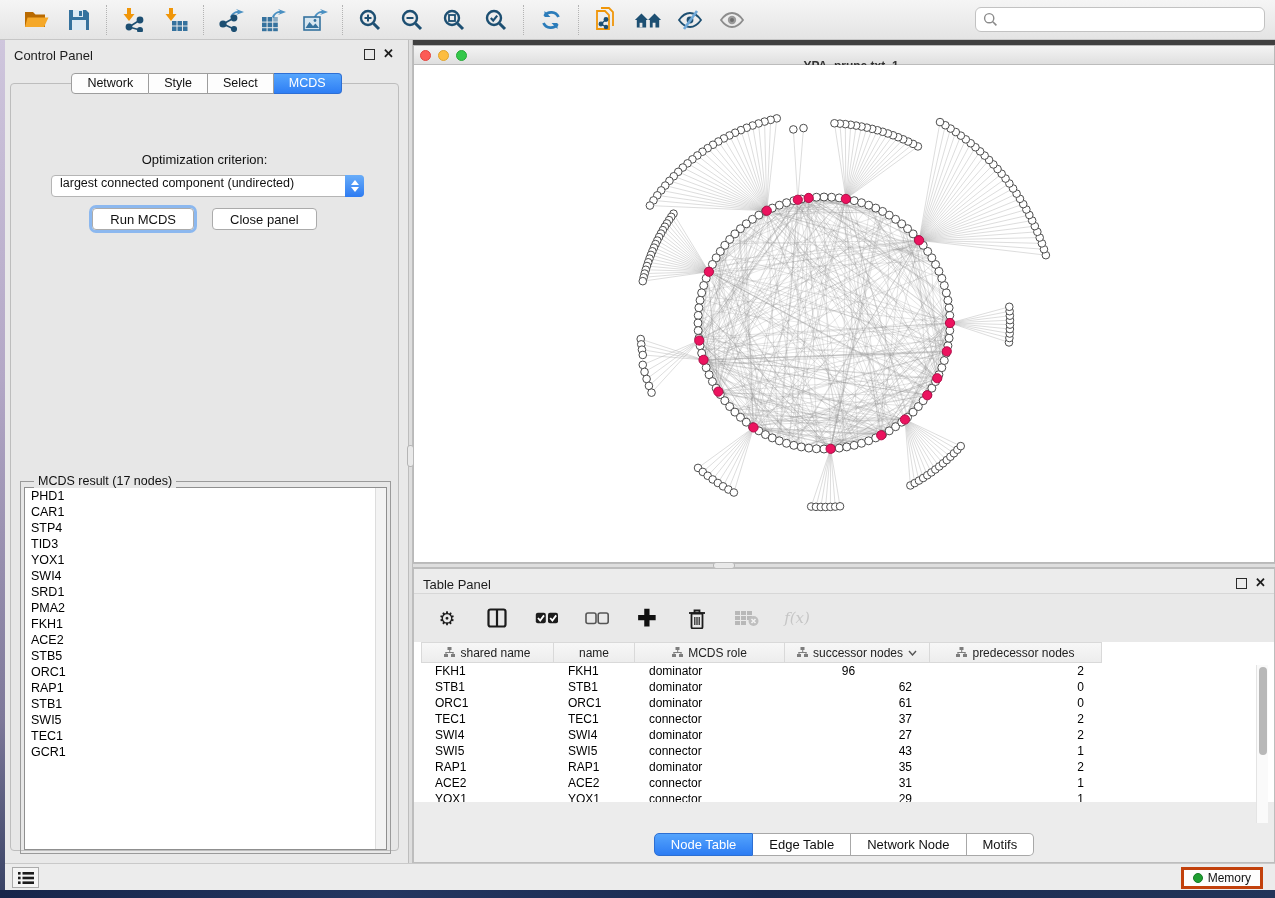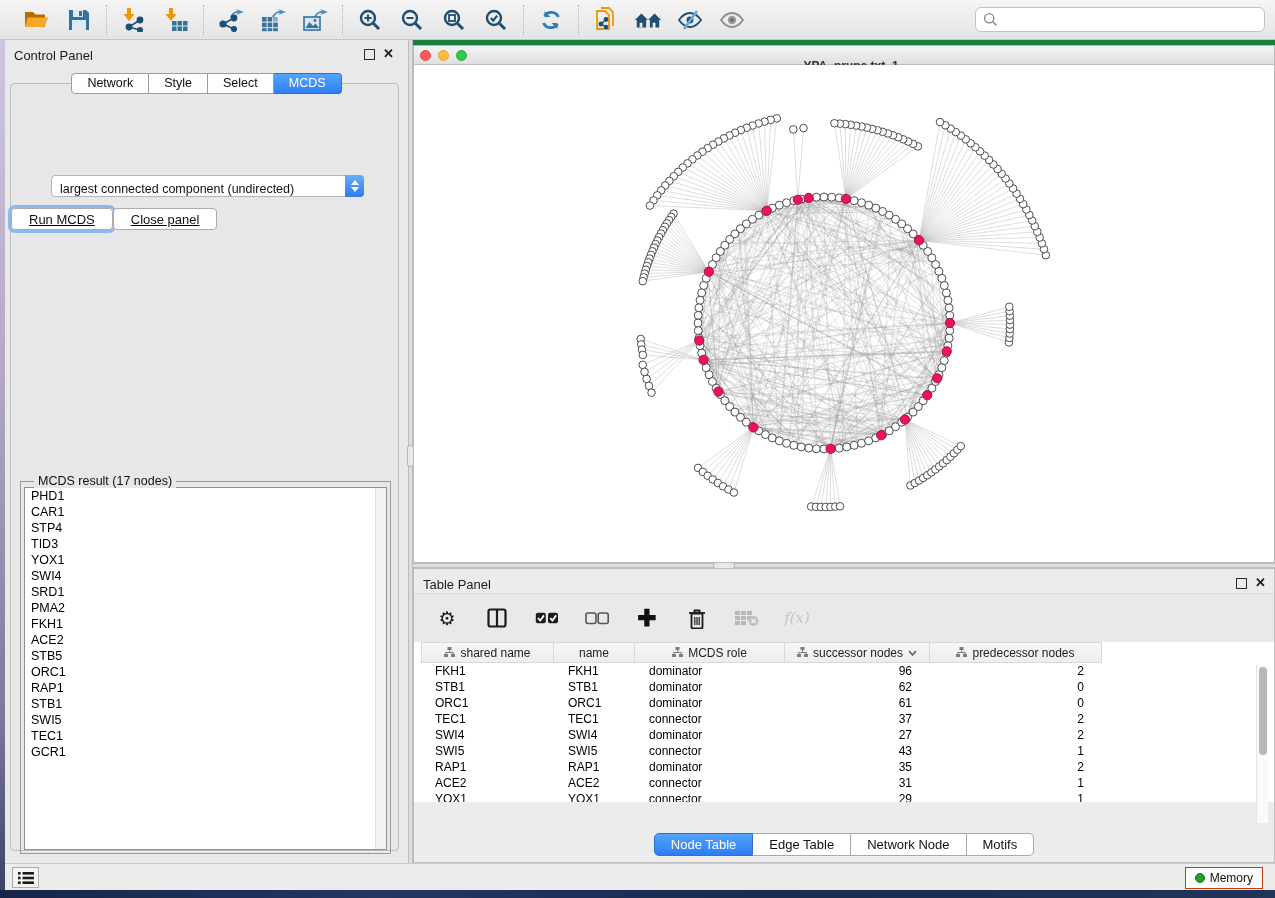--- a/index.html
+++ b/index.html
@@ -1,18 +1,18 @@
 <!DOCTYPE html>
 <html><head>
 <meta charset="utf-8">
 <style>
   * { margin:0; padding:0; box-sizing:border-box; }
   html,body { background:#222; }
   body { font-family:"Liberation Sans", sans-serif; }
-  .screen { position:relative; width:1275px; height:898px; background:#15803d; overflow:hidden; }
+  .screen { position:relative; width:1275px; height:898px; background:#404040; overflow:hidden; }
 
   
   .toolbar { position:absolute; left:0; top:0; width:1275px; height:40px;
     background:linear-gradient(#f5f5f5,#e4e4e4); border-bottom:1px solid #c6c6c6;
     display:flex; align-items:center; padding:0 10px; }
   .tb-group { display:flex; align-items:center; gap:14px; padding:0 13px; }
   .tb-sep { width:1px; height:30px; border-left:1px dotted #b3b3b3; }
   .tb-btn { width:28px; height:28px; display:flex; align-items:center; justify-content:center; cursor:default; }
   .tb-btn svg { display:block; }
   .search-box { margin-left:auto; width:290px; height:25px; background:#fff; border:1px solid #c2c2c2;
@@ -37,26 +37,26 @@
   .cp-tab { height:21px; line-height:19px; padding:0 15px; font-size:12.5px; color:#111;
     background:#fdfdfd; border:1px solid #9d9d9d; border-left:none; cursor:default; }
   .cp-tab:first-child { border-left:1px solid #9d9d9d; border-radius:4px 0 0 4px; }
   .cp-tab:last-child { border-radius:0 4px 4px 0; }
   .cp-tab.active { background:linear-gradient(#55a5fd,#2e7ef4); border-color:#2e6fd4; color:#fff; }
 
   .cp-body { position:absolute; left:5px; top:43px; width:389px; height:768px;
     background:#e7e7e7; border:1px solid #bdbdbd; border-radius:4px; }
   .opt-label { position:absolute; left:0; width:100%; top:68px; text-align:center; font-size:13px; color:#111; }
   .dropdown { position:absolute; left:40px; top:91px; width:313px; height:22px; background:#fff;
-    border:1px solid #b5b5b5; border-radius:4px; display:flex; align-items:flex-end; cursor:default; }
+    border:1px solid #b5b5b5; border-radius:4px; display:flex; align-items:flex-start; cursor:default; }
   .dd-text { flex:1; font-size:12.5px; color:#111; padding-left:8px; white-space:nowrap; overflow:hidden; }
   .dd-stepper { width:19px; height:22px; margin:-1px -1px -1px 0; border-radius:0 4px 4px 0;
     background:linear-gradient(#69adf9,#2d7bf2); display:flex; flex-direction:column; align-items:center; justify-content:center; gap:2px; }
   .dd-stepper svg { display:block; }
-  .btn-row { position:absolute; left:0; top:124px; width:100%; display:flex; gap:0;text-decoration:underline; }
+  .btn-row { position:absolute; left:0; top:124px; width:100%; display:flex; justify-content:center; gap:18px; }
   .cp-btn { height:22px; padding:0 17px; font-size:13px; color:#111; background:#fff;
     border:1px solid #ababab; border-radius:4px; font-family:"Liberation Sans",sans-serif; }
   .cp-btn.focused { box-shadow:0 0 0 3px rgba(199,137,195,0); outline:3px solid #8cb8ef; outline-offset:0px; }
 
   .result-box { position:absolute; left:9px; top:397px; width:371px; height:373px; }
   .result-legend { position:absolute; left:14px; top:-7px; background:#e7e7e7; padding:0 4px; font-size:12.5px; color:#111; z-index:2; }
   .result-frame { position:absolute; inset:0; border:1px solid #9a9a9a; }
   .result-list { position:absolute; left:4px; top:6px; right:4px; bottom:4px; background:#fff; border:1px solid #8f8f8f; overflow:hidden; }
   .result-scroll { position:absolute; top:0; right:0; bottom:0; width:11px; background:#f3f3f3; border-left:1px solid #ddd; }
   .mcds-item { font-size:12.5px; line-height:16px; padding-left:6px; color:#000; }
@@ -105,21 +105,21 @@
   .tbl-tabs { position:absolute; left:0; right:0; top:264px; display:flex; justify-content:center; }
   .tbl-tab { height:23px; line-height:21px; padding:0 16px; font-size:13px; color:#111; background:#fff;
     border:1px solid #a8a8a8; border-left:none; cursor:default; }
   .tbl-tab:first-child { border-left:1px solid #a8a8a8; border-radius:5px 0 0 5px; }
   .tbl-tab:last-child { border-radius:0 5px 5px 0; }
   .tbl-tab.active { background:linear-gradient(#54a4fd,#2c7cf3); border-color:#2d6fd2; color:#fff; }
 
   
   .status-bar { position:absolute; left:5px; top:863px; width:1270px; height:27px; background:#ececec; border-top:1px solid #c9c9c9; }
   .list-btn { position:absolute; left:7px; top:3px; width:27px; height:21px; background:#f5f5f5; border:1px solid #ababab; display:flex; align-items:center; justify-content:center; }
-  .memory-btn { position:absolute; right:12px; top:2.5px; height:22px; background:#fdfdfd; border:1px solid #c2410c;
+  .memory-btn { position:absolute; right:12px; top:2.5px; height:22px; background:#fdfdfd; border:3px solid #c2410c;
     display:flex; align-items:center; gap:5px; padding:0 9px; font-size:12px; color:#111; }
   .mem-dot { width:10px; height:10px; border-radius:50%; background:#1e9e31; border:1px solid #157a24; }
 </style>
 </head>
 <body>
 
 <div class="screen">
 
   <div class="toolbar">
     <div class="tb-group">
@@ -302,20 +302,21 @@
       <span class="panel-float cp-float"></span>
       <span class="panel-close cp-close">✕</span>
     </div>
     <div class="cp-tabs">
       <span class="cp-tab">Network</span>
       <span class="cp-tab">Style</span>
       <span class="cp-tab">Select</span>
       <span class="cp-tab active">MCDS</span>
     </div>
     <div class="cp-body">
+      <div class="opt-label">Optimization criterion:</div>
       <div class="dropdown">
         <span class="dd-text">largest connected component (undirected)</span>
         <span class="dd-stepper">
           <svg width="8" height="5" viewBox="0 0 8 5">
               <path fill="#fff" d="M4 0l4 5H0z"></path>
             </svg>
           <svg width="8" height="5" viewBox="0 0 8 5">
               <path fill="#fff" d="M4 5L0 0h8z"></path>
             </svg>
         </span>
@@ -1310,21 +1311,21 @@
               </g>
             </svg>
           <span>predecessor nodes</span>
         </div>
       </div>
       <div class="tbl-body" id="tbl-body">
           <div class="tbl-row">
             <div class="td text" style="width: 133px;">FKH1</div>
             <div class="td text" style="width: 81px;">FKH1</div>
             <div class="td text" style="width: 150px;">dominator</div>
-            <div class="td num" style="width: 145px;">96</div>
+            <div class="td num" style="width: 145px; text-align: center;">96</div>
             <div class="td num" style="width: 172px;">2</div>
           </div>
           <div class="tbl-row">
             <div class="td text" style="width: 133px;">STB1</div>
             <div class="td text" style="width: 81px;">STB1</div>
             <div class="td text" style="width: 150px;">dominator</div>
             <div class="td num" style="width: 145px;">62</div>
             <div class="td num" style="width: 172px;">0</div>
           </div>
           <div class="tbl-row">

